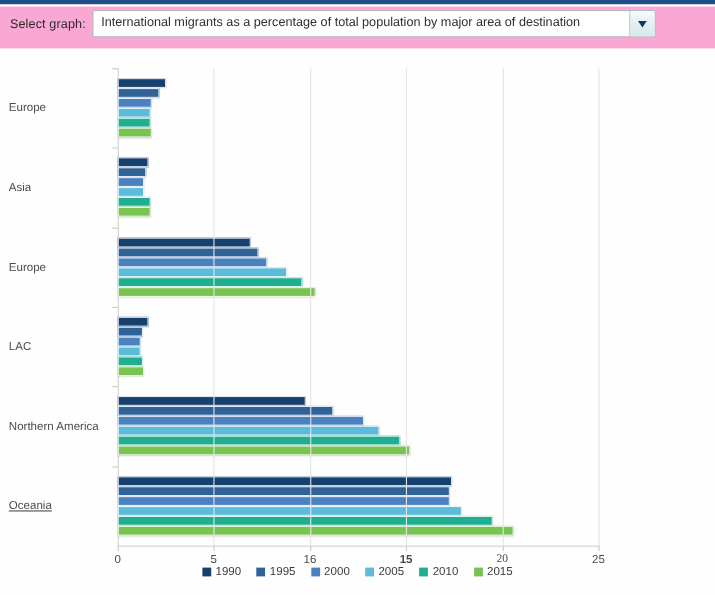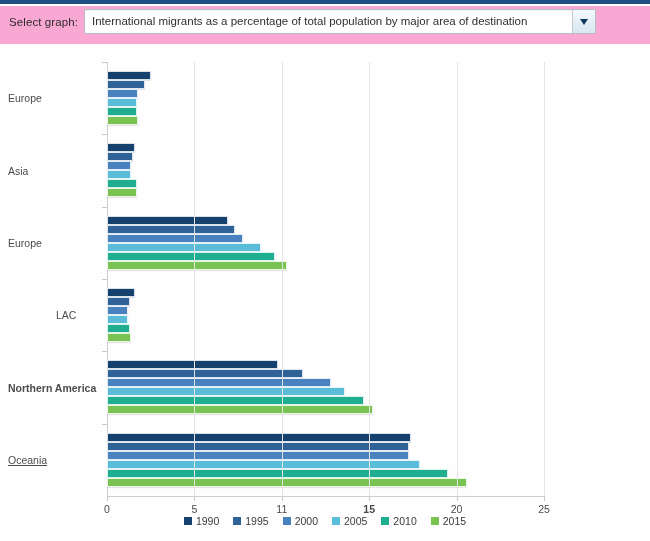--- a/index.html
+++ b/index.html
@@ -282,38 +282,38 @@
         <div class="gridline" style="left: 369.2px; top: 18px;"></div>
         <div class="gridline" style="left: 456.6px; top: 18px;"></div>
         <div class="gridline" style="left: 544px; top: 18px;"></div>
       </div>
     <div id="axis-layer">
         <div class="tick-mark" style="left: 107px;"></div>
         <div class="tick-label" style="left: 107px;">0</div>
         <div class="tick-mark" style="left: 194.4px;"></div>
         <div class="tick-label" style="left: 194.4px;">5</div>
         <div class="tick-mark" style="left: 281.8px;"></div>
-        <div class="tick-label" style="left: 281.8px;">11</div>
+        <div class="tick-label" style="left: 281.8px;">16</div>
         <div class="tick-mark" style="left: 369.2px;"></div>
         <div class="tick-label" style="left: 369.2px; font-weight: bold;">15</div>
         <div class="tick-mark" style="left: 456.6px;"></div>
-        <div class="tick-label" style="left: 456.6px;">20</div>
+        <div class="tick-label" style="left: 456.6px; font-family: Liberation Serif, serif;">20</div>
         <div class="tick-mark" style="left: 544px;"></div>
         <div class="tick-label" style="left: 544px;">25</div>
       </div>
     <div id="cat-layer">
         <div class="cat-label" style="top: 54.1667px;">Europe</div>
         <div class="ytick-mark" style="top: 18px;"></div>
         <div class="cat-label" style="top: 126.5px;">Asia</div>
         <div class="ytick-mark" style="top: 90.3333px;"></div>
         <div class="cat-label" style="top: 198.833px;">Europe</div>
         <div class="ytick-mark" style="top: 162.667px;"></div>
-        <div class="cat-label" style="top: 271.167px; margin-left: 48px;">LAC</div>
+        <div class="cat-label" style="top: 271.167px;">LAC</div>
         <div class="ytick-mark" style="top: 235px;"></div>
-        <div class="cat-label" style="top: 343.5px; font-weight: bold;">Northern America</div>
+        <div class="cat-label" style="top: 343.5px;">Northern America</div>
         <div class="ytick-mark" style="top: 307.333px;"></div>
         <div class="cat-label" style="top: 415.833px; text-decoration: underline;">Oceania</div>
         <div class="ytick-mark" style="top: 379.667px;"></div>
       </div>
     <div class="legend" id="legend"><span class="legend-item"><span class="legend-swatch" style="background: rgb(22, 64, 110);"></span><span class="legend-text">1990</span></span><span class="legend-item"><span class="legend-swatch" style="background: rgb(47, 98, 151);"></span><span class="legend-text">1995</span></span><span class="legend-item"><span class="legend-swatch" style="background: rgb(74, 129, 191);"></span><span class="legend-text">2000</span></span><span class="legend-item"><span class="legend-swatch" style="background: rgb(91, 188, 217);"></span><span class="legend-text">2005</span></span><span class="legend-item"><span class="legend-swatch" style="background: rgb(31, 174, 143);"></span><span class="legend-text">2010</span></span><span class="legend-item"><span class="legend-swatch" style="background: rgb(121, 195, 83);"></span><span class="legend-text">2015</span></span></div>
   </div>
 
 </div>
 
 </body></html>

